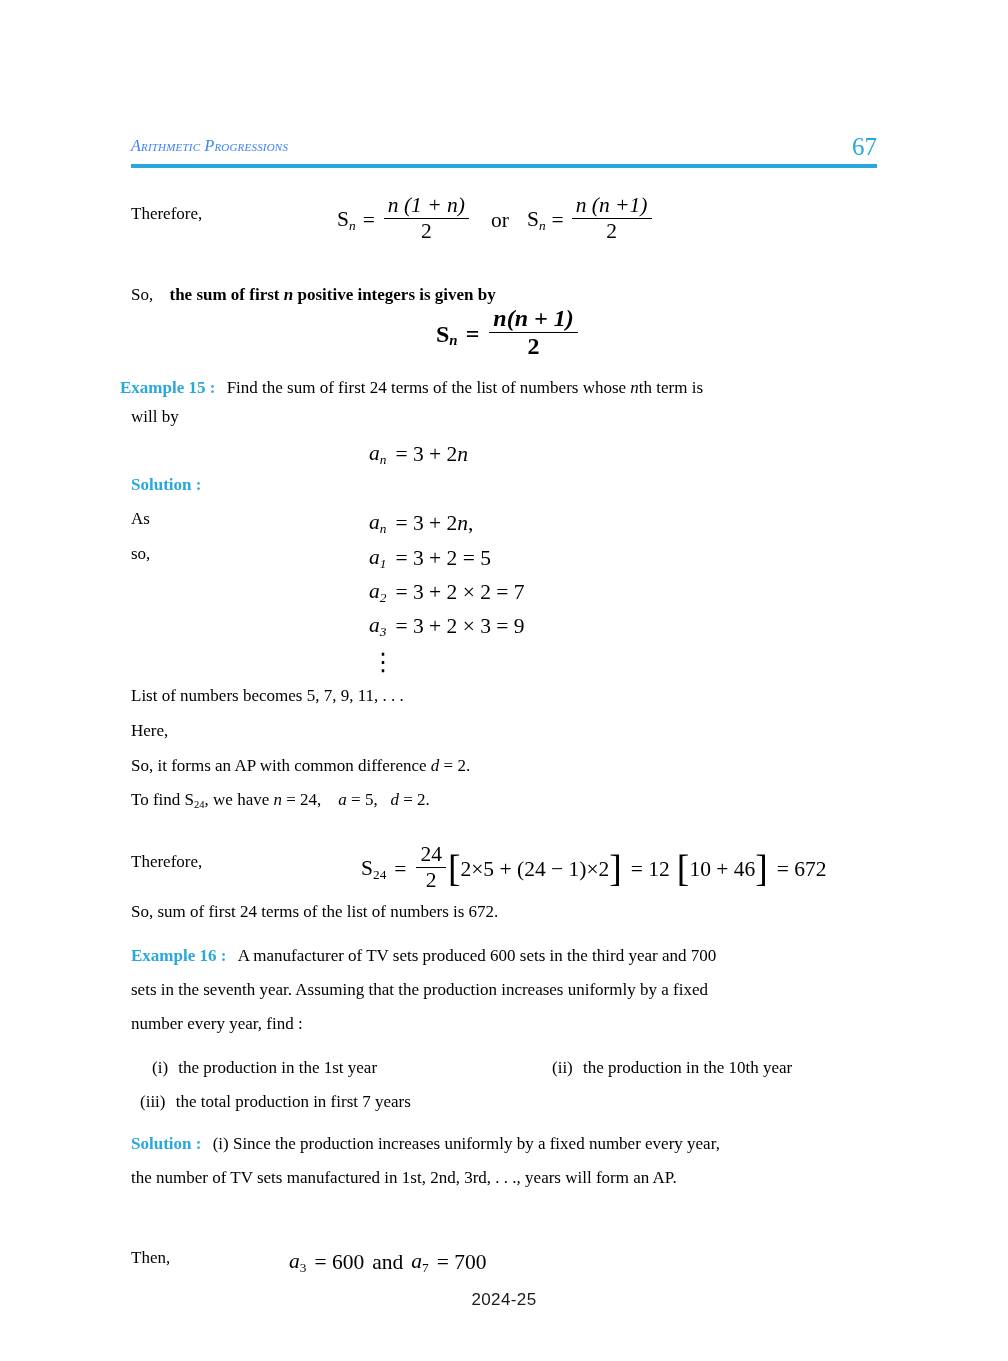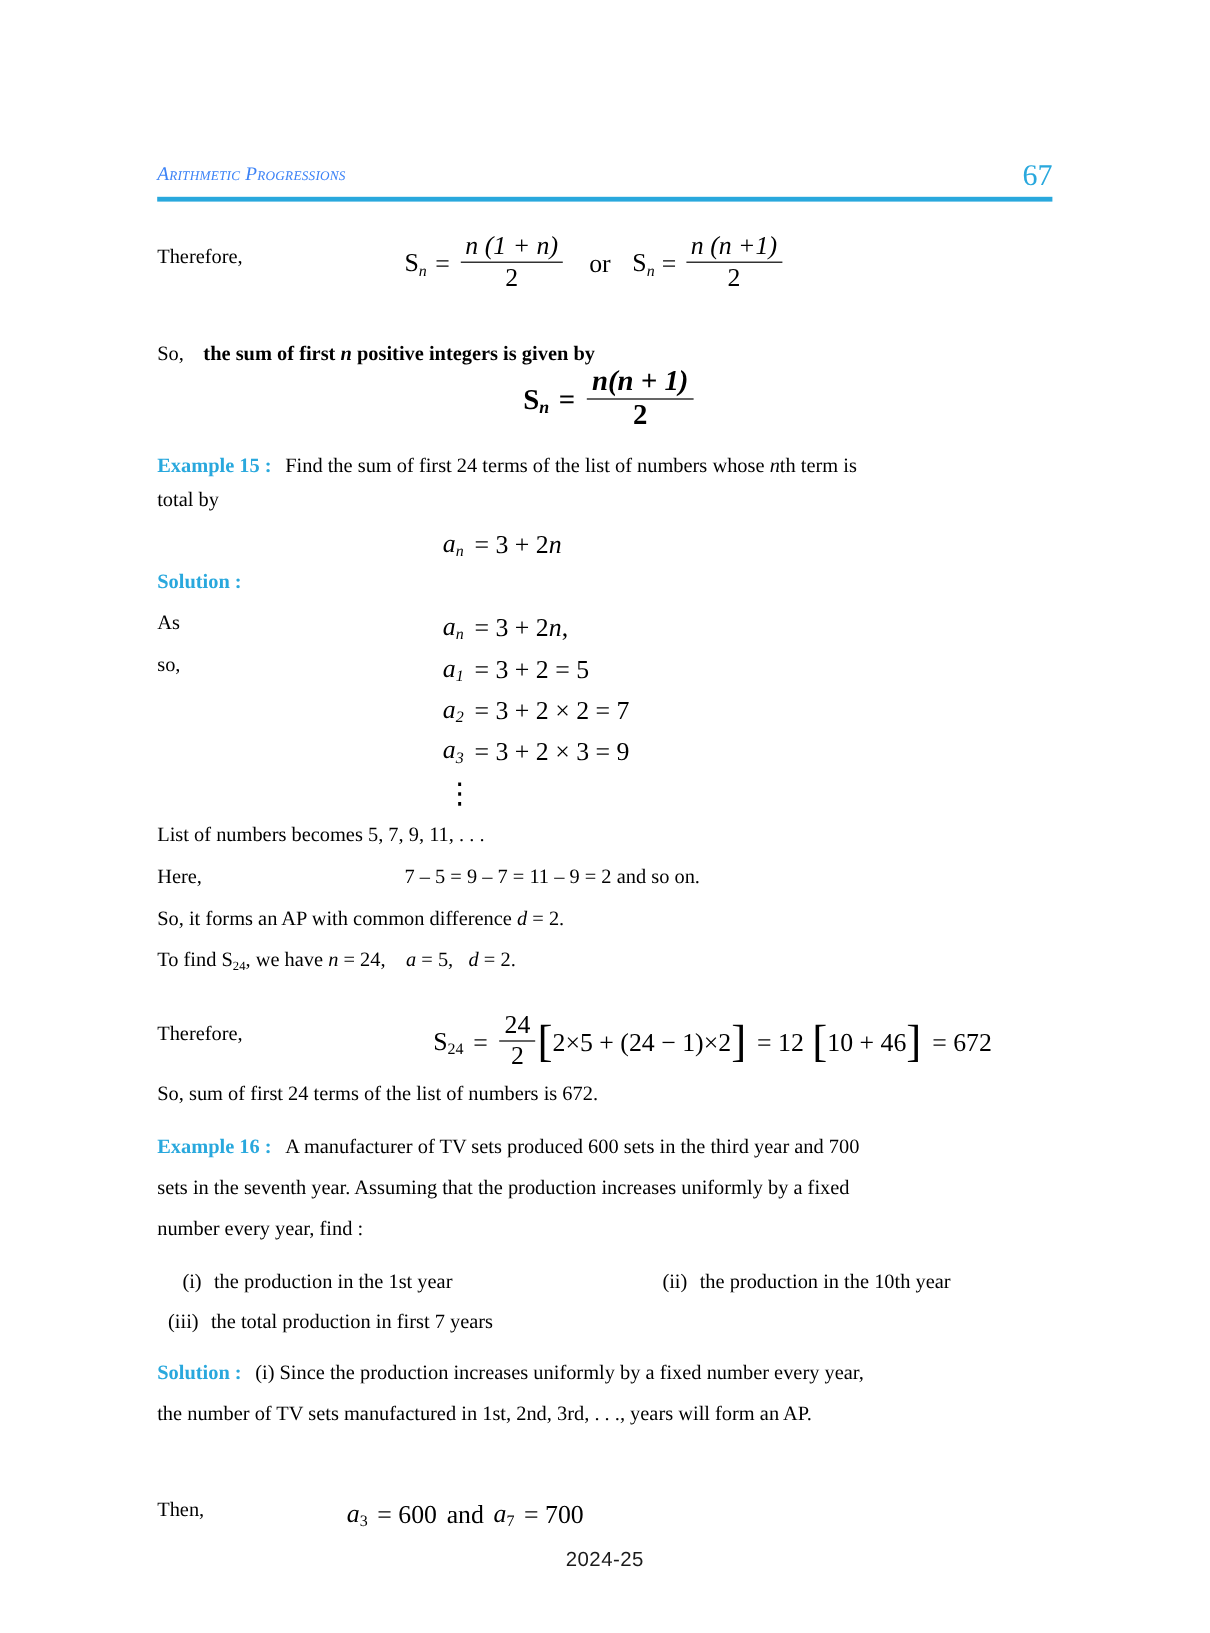--- a/index.html
+++ b/index.html
@@ -180,25 +180,25 @@
     <span style="margin:0 8px;">=</span>
     <span class="frac">
       <span class="num ital">n(n + 1)</span>
       <span class="den">2</span>
     </span>
   </div>
 
   <div class="para" style="left:131px; top:379px; width:750px;">
     <span class="lbl-blue"></span>
   </div>
-  <div class="line" style="left:131px; top:379px;">
+  <div class="line" style="left:120px; top:379px;">
     <span class="lbl-blue">Example 15 :</span>
     <span style="margin-left:7px;">Find the sum of first 24 terms of the list of numbers whose <span class="ital">n</span>th term is</span>
   </div>
-  <div class="line" style="left:131px; top:408px;">total by</div>
+  <div class="line" style="left:131px; top:408px;">will by</div>
 
   <div class="eqrow" style="left:369px; top:441px;">
     <span class="ital"><span>a</span><sub>n</sub></span>
     <span style="margin-left:9px;">= 3 + 2<span class="ital">n</span></span>
   </div>
 
   <div class="line lbl-blue" style="left:131px; top:476px;">Solution :</div>
 
   <div class="line" style="left:131px; top:510px;">As</div>
   <div class="eqrow" style="left:369px; top:510px;">
@@ -220,21 +220,20 @@
   <div class="eqrow" style="left:369px; top:613px;">
     <span class="ital"><span>a</span><sub>3</sub></span>
     <span style="margin-left:9px;">= 3 + 2 × 3 = 9</span>
   </div>
 
   <div class="vdots" style="left:371px; top:650px;">⋮</div>
 
   <div class="line" style="left:131px; top:687px;">List of numbers becomes  5, 7, 9, 11, . . .</div>
 
   <div class="line" style="left:131px; top:722px;">Here,</div>
-  <div class="line" style="left:337px; top:722px;">7 – 5 =  9 – 7 = 11 – 9 = 2 and so on.</div>
 
   <div class="line" style="left:131px; top:757px;">So, it forms an AP with common difference <span class="ital">d</span> = 2.</div>
 
   <div class="line" style="left:131px; top:791px;">
     <span>To find S<sub style="font-style:normal;">24</sub>, we have <span class="ital">n</span> = 24,&nbsp;&nbsp;&nbsp; <span class="ital">a</span> = 5,&nbsp;&nbsp; <span class="ital">d</span> = 2.</span>
   </div>
 
   <div class="line" style="left:131px; top:853px;">Therefore,</div>
 
   <div class="eqrow" style="left:361px; top:845px;">

